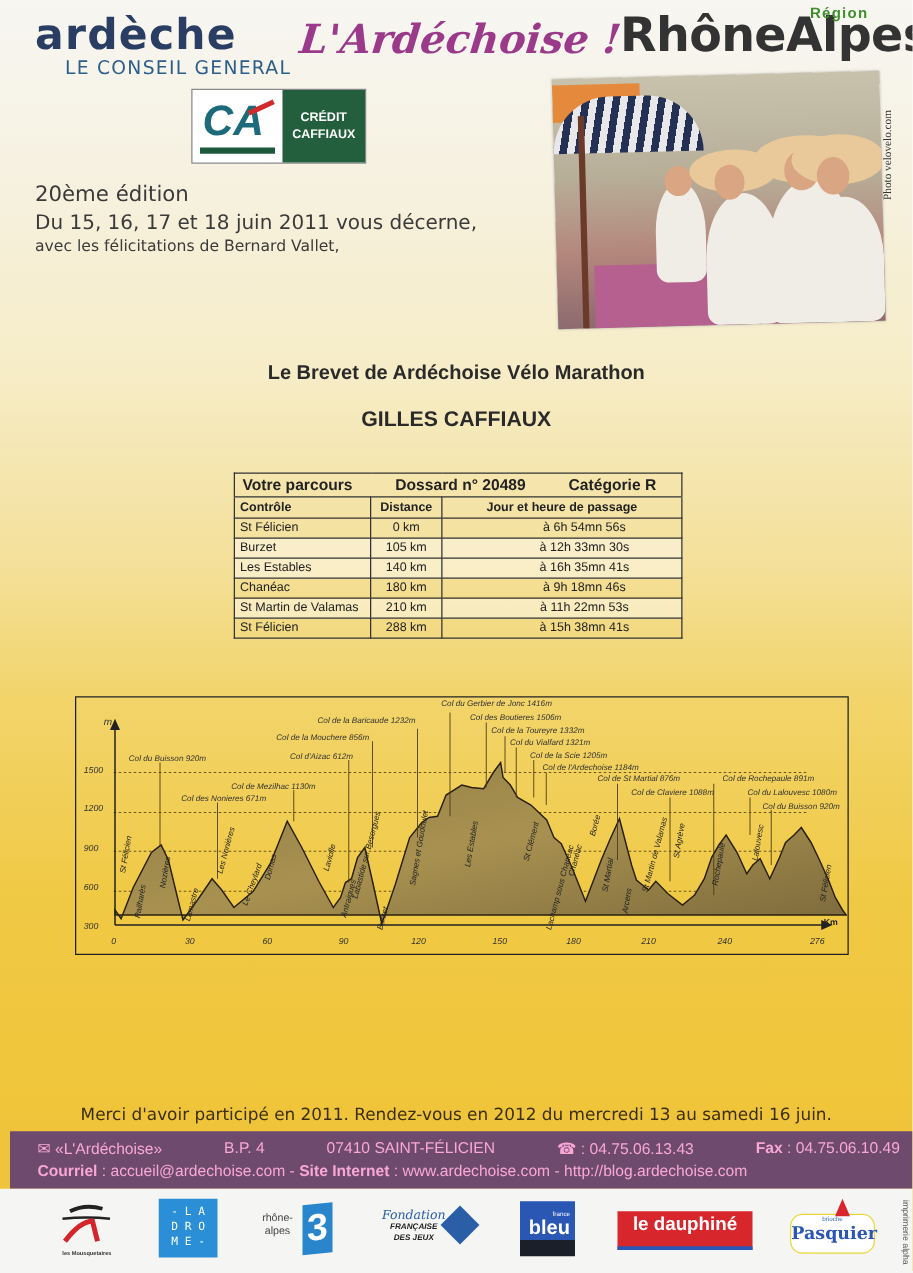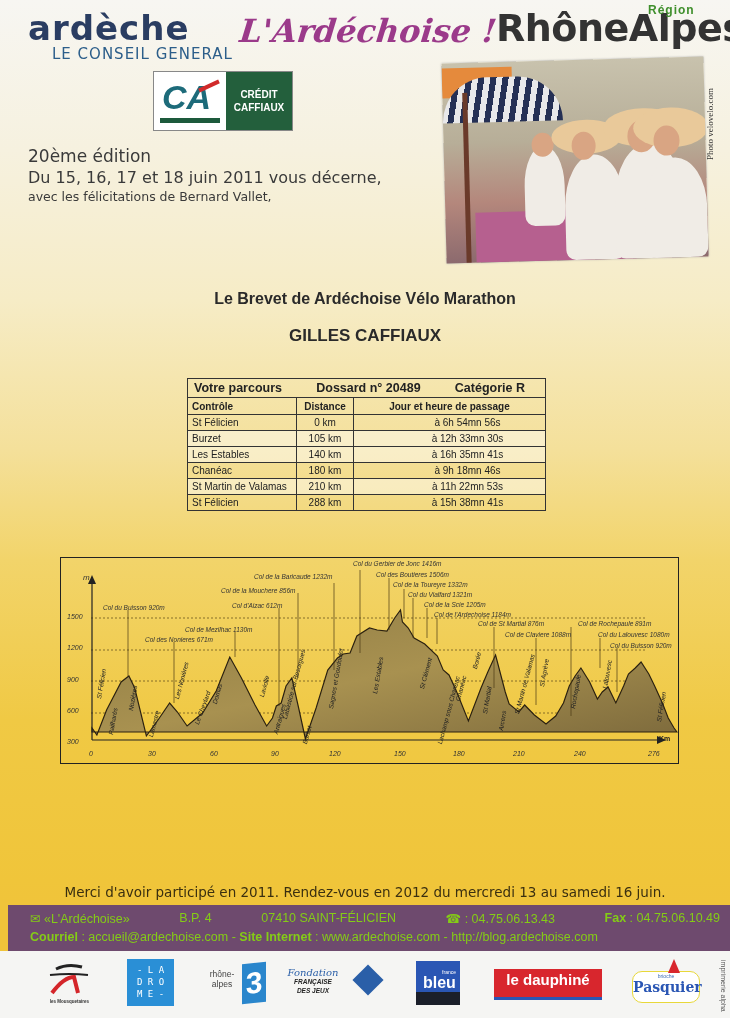--- a/index.html
+++ b/index.html
@@ -43,21 +43,21 @@
   .tbl .hdr td{font-weight:bold;font-size:12.5px;height:18px;border-bottom:none;}
   .tbl .colhdr th{font-weight:bold;font-size:10px;text-align:left;height:16px;}
   .tbl .colhdr th.c{text-align:center;}
   .tbl td.c{text-align:center;}
   .tbl td.t{text-align:center;padding-left:40px;}
   .tbl tr.alt td{background:rgba(255,255,255,0.45);}
   
   .chart{left:60px;top:557px;width:617px;height:205px;border:1.5px solid #222;}
   
   .merci{left:0;width:730px;top:884px;text-align:center;font-family:"DejaVu Sans",sans-serif;font-size:13.5px;color:#3a2f10;}
-  .footer{left:8px;top:905px;width:722px;height:46px;background:#6e4a6e;color:#84cc16;font-size:12.5px;}
+  .footer{left:8px;top:905px;width:722px;height:46px;background:#6e4a6e;color:#f9a8d4;font-size:12.5px;}
   .footer .r1{position:absolute;top:6px;left:22px;width:690px;display:flex;justify-content:space-between;}
   .footer .r2{position:absolute;top:25px;left:22px;white-space:nowrap;}
   .footer b{font-weight:bold;}
   .logos{left:0;top:951px;width:730px;height:67px;background:#f5f5f3;}
   .logo{position:absolute;}
   .imp{left:727px;top:960px;font-size:7px;color:#555;transform:rotate(90deg);transform-origin:left top;white-space:nowrap;}
 </style>
 </head>
 <body>
 
@@ -293,21 +293,21 @@
     <div style="font-size:4.5px;font-weight:bold;color:#333;text-align:center;">les Mousquetaires</div>
   </div>
   <div class="logo" style="left:127px;top:8px;width:47px;height:47px;background:#2a8fd6;color:#fff;font-family:'DejaVu Sans Mono',monospace;font-size:9px;line-height:12px;text-align:center;padding-top:5px;box-sizing:border-box;">
     <div>- L A</div>
       <div>D R O</div>
       <div>M E -</div>
   </div>
   <div class="logo" style="left:205px;top:18px;font-size:8.5px;color:#444;line-height:10px;text-align:center;width:34px;white-space:pre;">rhône-
 alpes</div>
   <div class="logo" style="left:242px;top:12px;width:24px;height:40px;background:#2a86cc;color:#fff;font-size:30px;font-weight:bold;text-align:center;line-height:40px;transform:skewY(-6deg);"><span>3</span></div>
-  <div class="logo" style="left:285px;top:17px;width:56px;text-align:center;line-height:9px;">
+  <div class="logo" style="left:303px;top:17px;width:56px;text-align:center;line-height:9px;">
     <div style="font-family:'DejaVu Serif',serif;font-style:italic;font-size:10px;color:#2a5fa8;">Fondation</div>
     <div style="font-size:6.5px;font-weight:bold;color:#222;font-style:italic;">FRANÇAISE</div>
     <div style="font-size:6.5px;font-weight:bold;color:#222;font-style:italic;">DES JEUX</div>
   </div>
   <div class="logo" style="left:357px;top:18px;width:22px;height:22px;background:#2a5fa8;transform:rotate(45deg);"></div>
   <div class="logo" style="left:416px;top:10px;width:44px;height:44px;background:linear-gradient(180deg,#2a56b4 0 70%,#1b1f2a 70%);color:#fff;">
     <div style="font-size:5px;text-align:right;padding:8px 4px 0 0;">france</div>
     <div style="font-size:16px;font-weight:bold;padding-left:7px;line-height:16px;">bleu</div>
   </div>
   <div class="logo" style="left:494px;top:18px;width:108px;height:28px;background:#d8262d;border-bottom:3px solid #2a56b4;color:#fff;text-align:center;">

